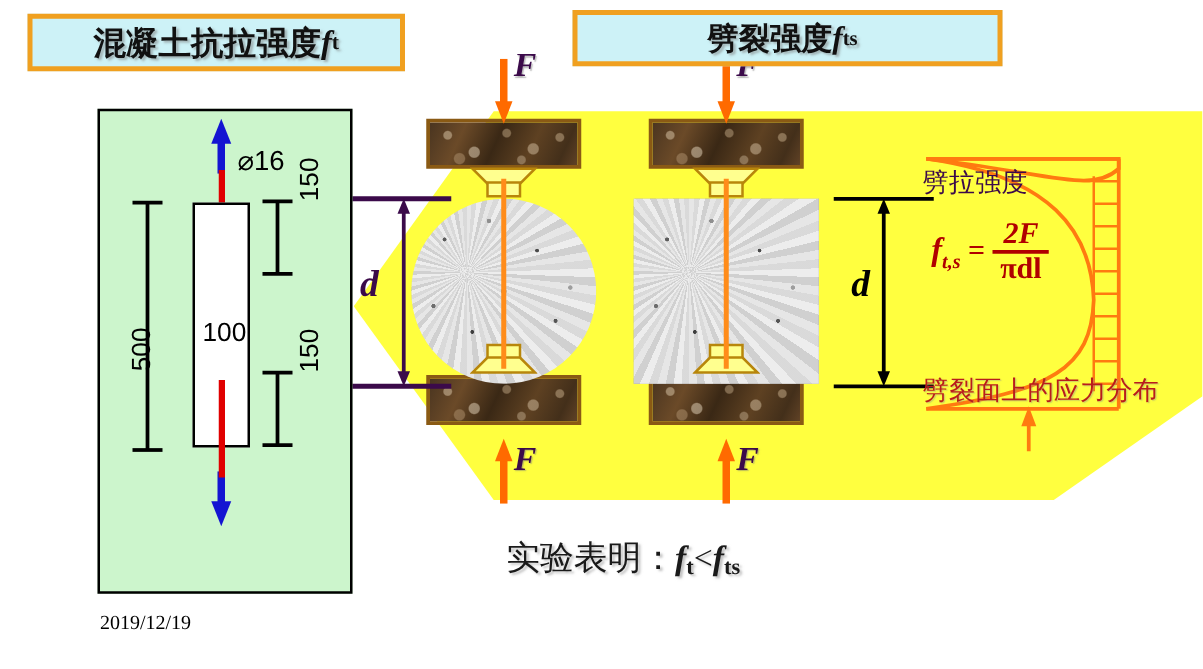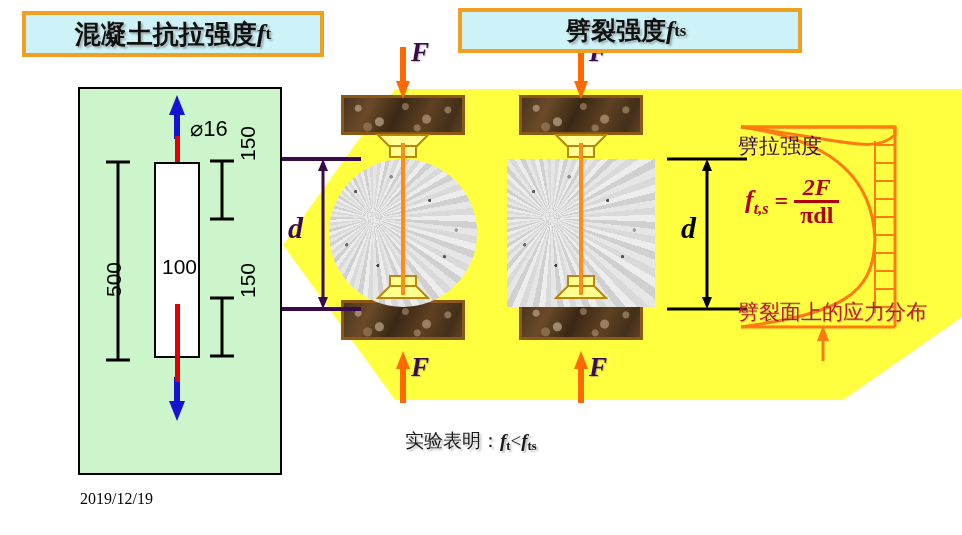--- a/index.html
+++ b/index.html
@@ -130,21 +130,21 @@
   #formula .lhs{font-size:26px;font-style:italic;font-weight:bold;}
   #formula .lhs sub{font-size:.62em;font-style:italic;}
   #formula .eq{font-size:24px;font-weight:bold;}
   .frac{display:inline-flex;flex-direction:column;align-items:center;line-height:1.05;}
   .frac .num{font-size:24px;font-style:italic;font-weight:bold;padding:0 6px;text-align:right;}
   .frac .bar{height:3px;background:#b00000;width:100%;}
   .frac .den{font-size:24px;font-weight:bold;padding:0 6px;}
 
   
   #conclusion{
-    position:absolute;left:405px;top:428px;font-size:19px;color:#1a1a1a;
+    position:absolute;left:405px;top:428px;font-size:27px;color:#1a1a1a;
     font-family:"Liberation Serif",serif;white-space:nowrap;
     text-shadow:2px 2px 2px rgba(150,150,150,.6);
   }
   #conclusion .ital{font-style:italic;font-weight:bold;}
 </style>
 </head>
 <body>
 
 <div class="slide">
 

